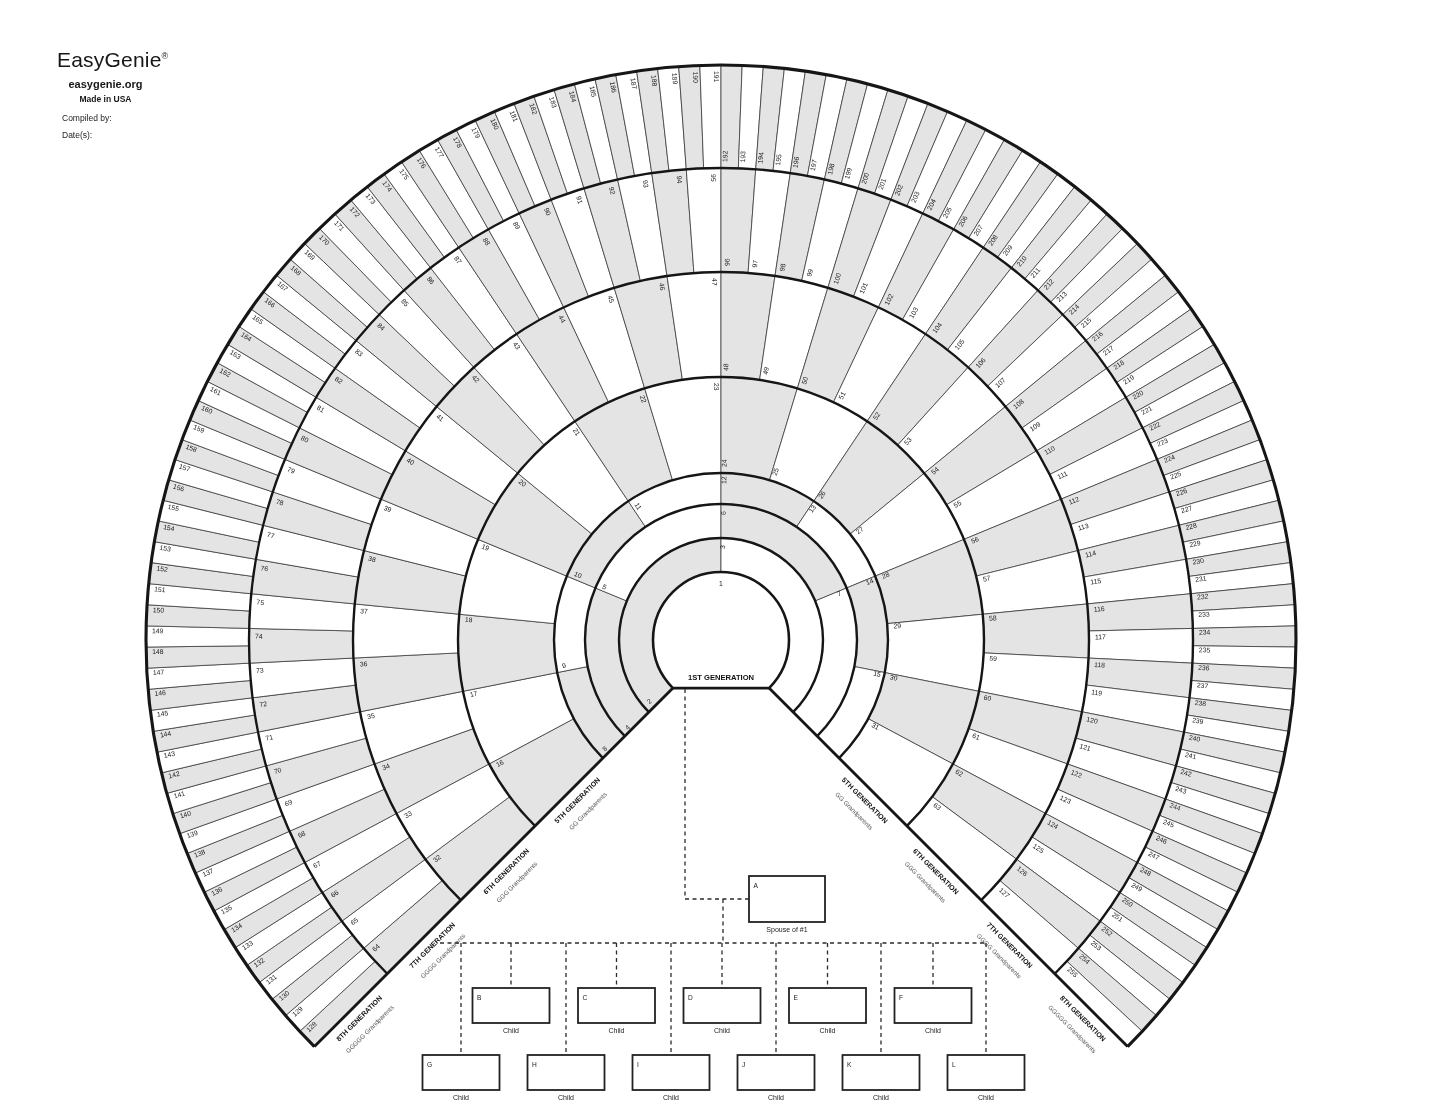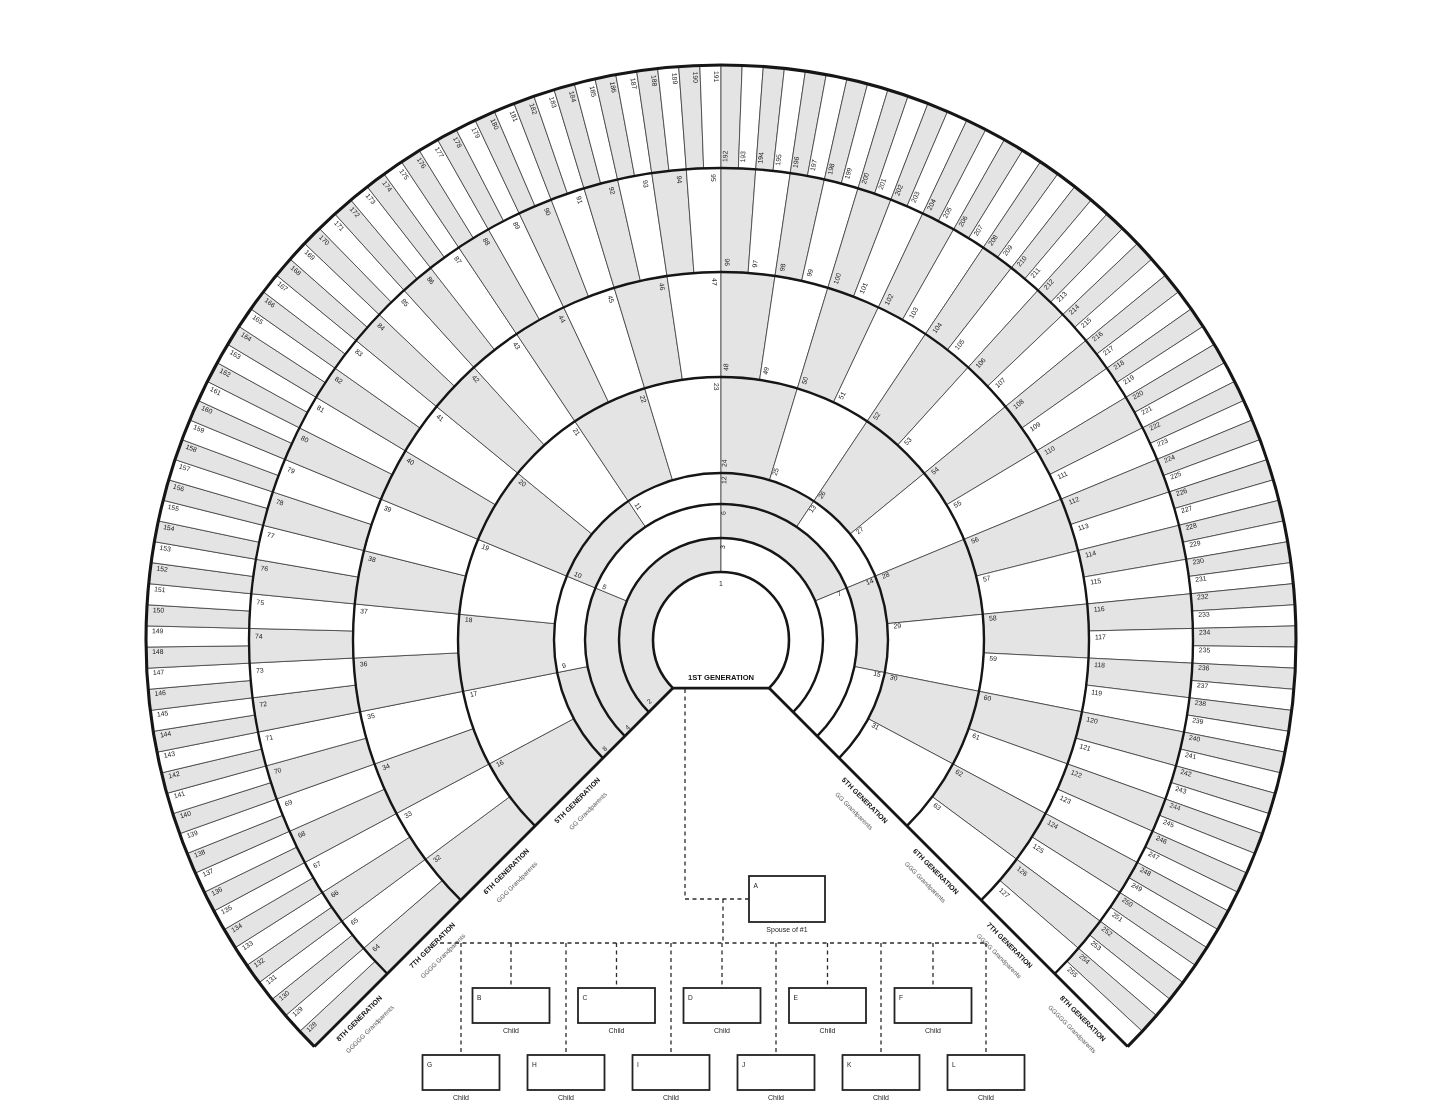--- a/index.html
+++ b/index.html
@@ -15,20 +15,27 @@
         font-weight:bold;font-size:8.5px;color:#161616;}
   .compiled{position:absolute;left:62px;top:113px;font-size:8.5px;color:#222;}
   .dates{position:absolute;left:62px;top:130px;font-size:8.5px;color:#222;}
   svg{position:absolute;left:0;top:0;}
   text{font-family:"Liberation Sans", sans-serif;}
 </style>
 </head>
 <body>
 
 <div class="sheet">
+  <div class="header">
+    <div class="logo"><span>EasyGenie</span><sup>®</sup></div>
+    <div class="site">easygenie.org</div>
+    <div class="madein">Made in USA</div>
+    <div class="compiled">Compiled by:</div>
+    <div class="dates">Date(s):</div>
+  </div>
   <svg id="fan-svg" width="1445" height="1116" viewBox="0 0 1445 1116">
       <g>
         <path d="M648.8751083189721,712.1248916810279 A102,102 0 0 1 721,538 L721,572 A68,68 0 0 0 672.9167388793147,688.0832611206853 Z" fill="#e4e4e4" stroke="#2a2a2a" stroke-width="0.7"></path>
         <path d="M721,538 A102,102 0 0 1 793.1248916810279,712.1248916810279 L769.0832611206853,688.0832611206853 A68,68 0 0 0 721,572 Z" fill="#ffffff" stroke="#2a2a2a" stroke-width="0.7"></path>
         <path d="M624.8334777586296,736.1665222413704 A136,136 0 0 1 595.352383578465,587.9550531983477 L626.7642876838488,600.9662898987608 A102,102 0 0 0 648.8751083189721,712.1248916810279 Z" fill="#e4e4e4" stroke="#2a2a2a" stroke-width="0.7"></path>
         <path d="M595.352383578465,587.9550531983477 A136,136 0 0 1 721,504 L721,538 A102,102 0 0 0 626.7642876838488,600.9662898987608 Z" fill="#ffffff" stroke="#2a2a2a" stroke-width="0.7"></path>
         <path d="M721,504 A136,136 0 0 1 846.647616421535,587.9550531983477 L815.2357123161512,600.9662898987608 A102,102 0 0 0 721,538 Z" fill="#e4e4e4" stroke="#2a2a2a" stroke-width="0.7"></path>
         <path d="M846.647616421535,587.9550531983477 A136,136 0 0 1 817.1665222413704,736.1665222413704 L793.1248916810279,712.1248916810279 A102,102 0 0 0 815.2357123161512,600.9662898987608 Z" fill="#ffffff" stroke="#2a2a2a" stroke-width="0.7"></path>
         <path d="M602.9131675418465,758.0868324581534 A167,167 0 0 1 557.2088581726605,672.5800837766934 L587.6132018651606,666.5322837941934 A136,136 0 0 0 624.8334777586296,736.1665222413704 Z" fill="#e4e4e4" stroke="#2a2a2a" stroke-width="0.7"></path>
         <path d="M557.2088581726605,672.5800837766934 A167,167 0 0 1 566.7121180706151,576.09186679503 L595.352383578465,587.9550531983477 A136,136 0 0 0 587.6132018651606,666.5322837941934 Z" fill="#ffffff" stroke="#2a2a2a" stroke-width="0.7"></path>

